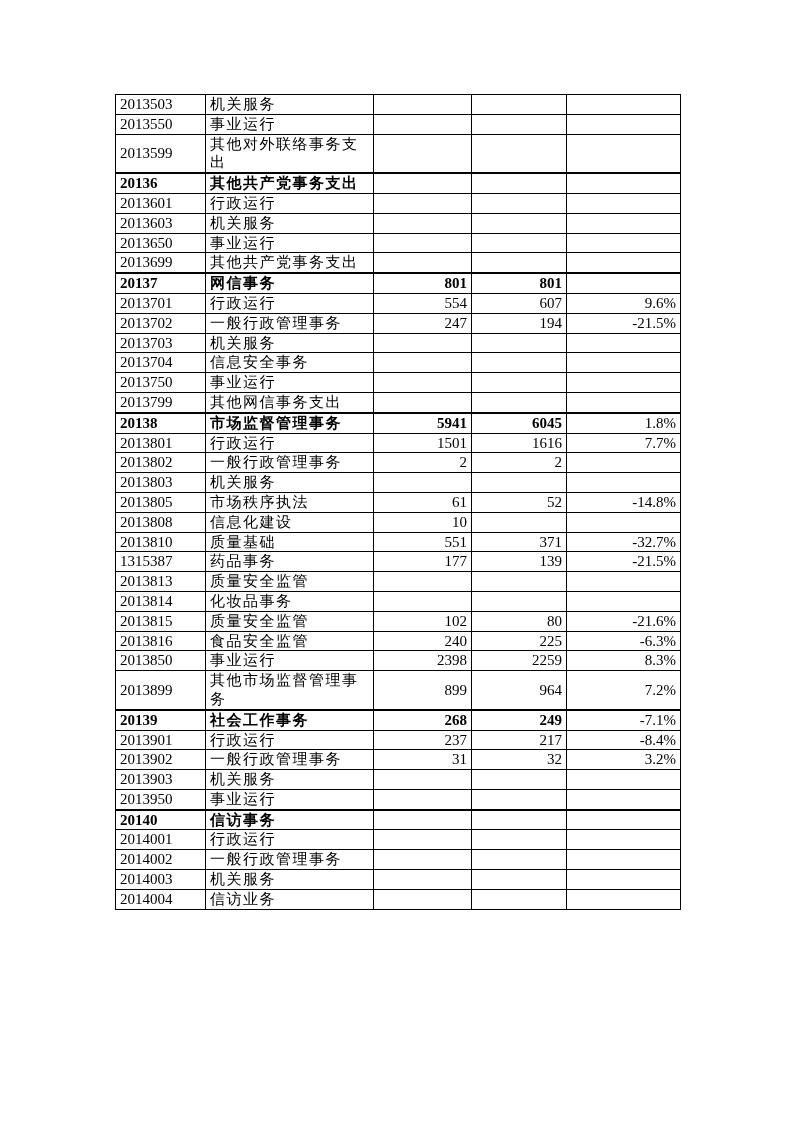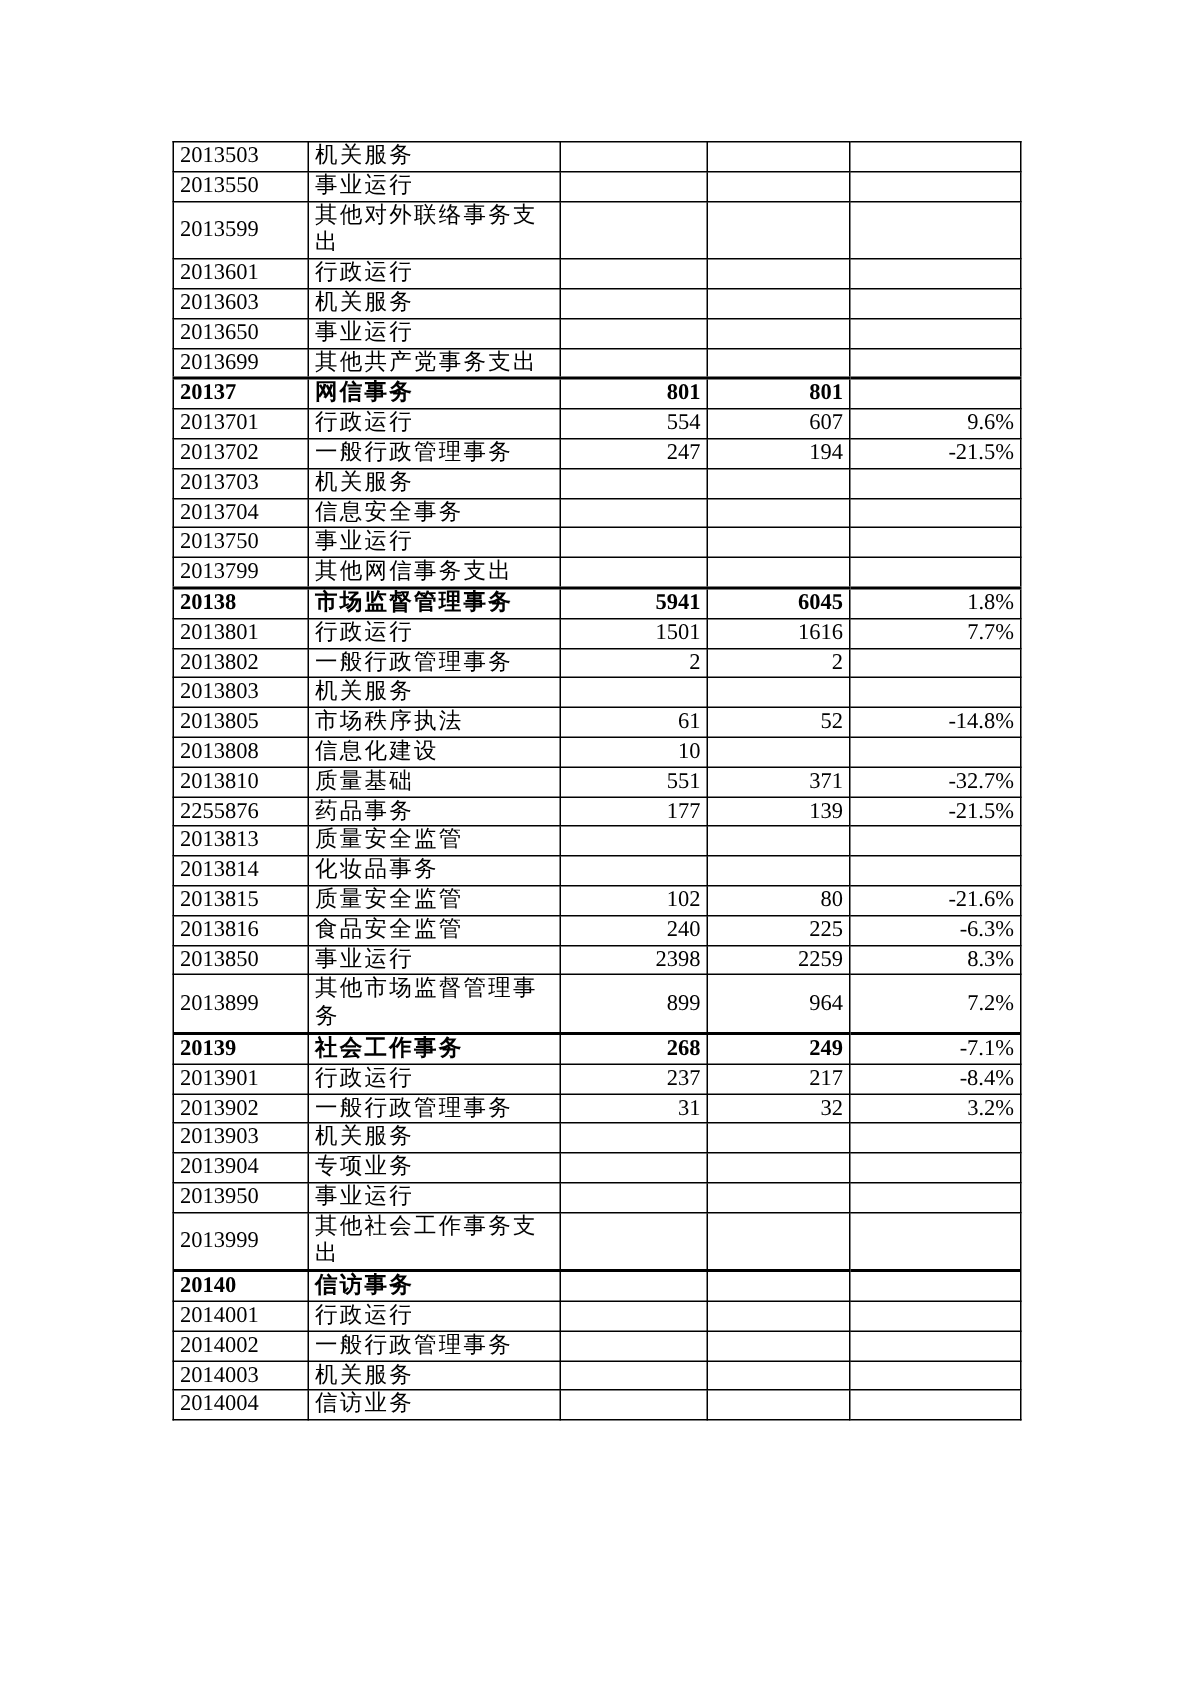--- a/index.html
+++ b/index.html
@@ -68,20 +68,27 @@
     <td class="c-v2 num"></td>
     <td class="c-pct num"></td>
   </tr>
         <tr>
     <td class="c-code">2013599</td>
     <td class="c-name">其他对外联络事务支出</td>
     <td class="c-v1 num"></td>
     <td class="c-v2 num"></td>
     <td class="c-pct num"></td>
   </tr>
+        <tr class="section">
+    <td class="c-code">20136</td>
+    <td class="c-name">其他共产党事务支出</td>
+    <td class="c-v1 num"></td>
+    <td class="c-v2 num"></td>
+    <td class="c-pct num"></td>
+  </tr>
         <tr>
     <td class="c-code">2013601</td>
     <td class="c-name">行政运行</td>
     <td class="c-v1 num"></td>
     <td class="c-v2 num"></td>
     <td class="c-pct num"></td>
   </tr>
         <tr>
     <td class="c-code">2013603</td>
     <td class="c-name">机关服务</td>
@@ -195,21 +202,21 @@
     <td class="c-pct num"></td>
   </tr>
         <tr>
     <td class="c-code">2013810</td>
     <td class="c-name">质量基础</td>
     <td class="c-v1 num">551</td>
     <td class="c-v2 num">371</td>
     <td class="c-pct num">-32.7%</td>
   </tr>
         <tr>
-    <td class="c-code">2255876</td>
+    <td class="c-code">1315387</td>
     <td class="c-name">药品事务</td>
     <td class="c-v1 num">177</td>
     <td class="c-v2 num">139</td>
     <td class="c-pct num">-21.5%</td>
   </tr>
         <tr>
     <td class="c-code">2013813</td>
     <td class="c-name">质量安全监管</td>
     <td class="c-v1 num"></td>
     <td class="c-v2 num"></td>
@@ -272,36 +279,22 @@
     <td class="c-pct num">3.2%</td>
   </tr>
         <tr>
     <td class="c-code">2013903</td>
     <td class="c-name">机关服务</td>
     <td class="c-v1 num"></td>
     <td class="c-v2 num"></td>
     <td class="c-pct num"></td>
   </tr>
         <tr>
-    <td class="c-code">2013904</td>
-    <td class="c-name">专项业务</td>
-    <td class="c-v1 num"></td>
-    <td class="c-v2 num"></td>
-    <td class="c-pct num"></td>
-  </tr>
-        <tr>
     <td class="c-code">2013950</td>
     <td class="c-name">事业运行</td>
-    <td class="c-v1 num"></td>
-    <td class="c-v2 num"></td>
-    <td class="c-pct num"></td>
-  </tr>
-        <tr>
-    <td class="c-code">2013999</td>
-    <td class="c-name">其他社会工作事务支出</td>
     <td class="c-v1 num"></td>
     <td class="c-v2 num"></td>
     <td class="c-pct num"></td>
   </tr>
         <tr class="section">
     <td class="c-code">20140</td>
     <td class="c-name">信访事务</td>
     <td class="c-v1 num"></td>
     <td class="c-v2 num"></td>
     <td class="c-pct num"></td>

